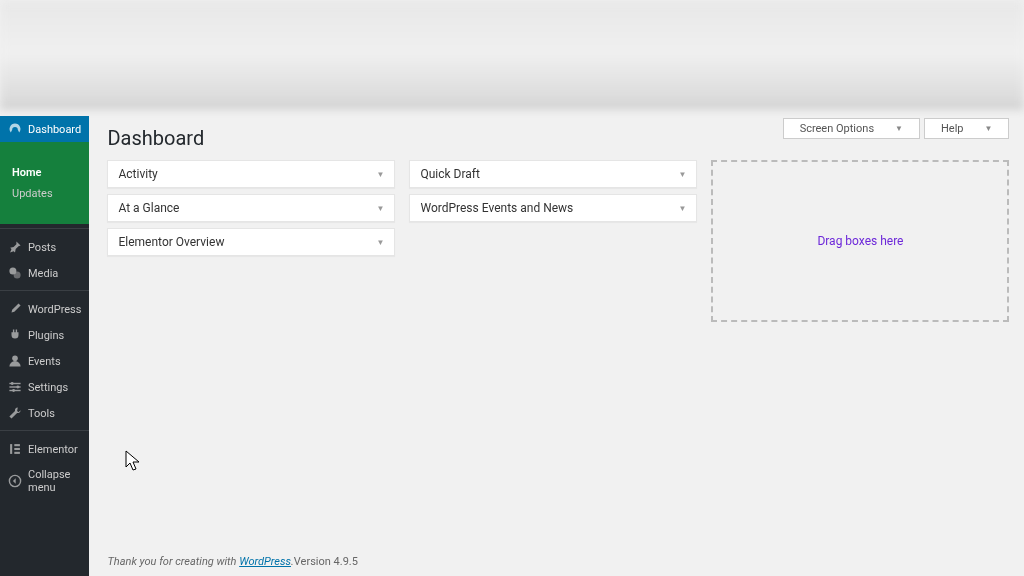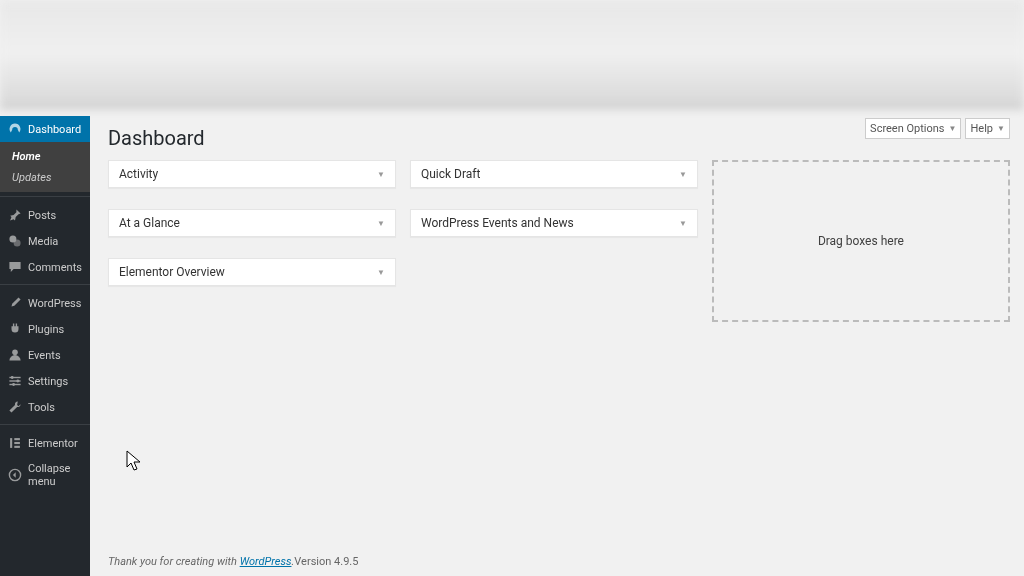--- a/index.html
+++ b/index.html
@@ -3,38 +3,38 @@
 <meta charset="utf-8">
 <style>
 * { margin:0; padding:0; box-sizing:border-box; font-family:-apple-system,BlinkMacSystemFont,"Segoe UI",Roboto,sans-serif; }
 body { width:1024px; height:576px; overflow:hidden; background:#f1f1f1; }
 .browser-top { height:108px; background:linear-gradient(#e8e8e8 0%,#f0f0f0 50%,#d8d8d8 100%); filter:blur(4px); border-bottom:1px solid #888; }
 .admin { position:absolute; top:108px; left:0; right:0; bottom:0; display:flex;margin-top:8px; }
 .sidebar { width:104px; background:#23282d; color:#eee; font-size:11px; display:flex; flex-direction:column; }
 .sidebar .item { display:flex; align-items:center; padding:6px 8px; gap:6px; color:#ccc; cursor:pointer; min-height:24px; }
 .sidebar .item.active { background:#0073aa; color:#fff; position:relative; }
 .sidebar .item.active::after { content:''; position:absolute; right:-8px; top:50%; transform:translateY(-50%); border:8px solid transparent; border-right-color:#f1f1f1; }
-.sidebar .sub { background:#404040; padding:4px 0;font-style:italic; }
+.sidebar .sub { background:#15803d; padding:20px 0; }
 .sidebar .sub .subitem { padding:4px 12px; color:#ccc; cursor:pointer; font-size:11px; }
 .sidebar .sub .subitem.current { color:#fff; font-weight:600; }
 .sidebar .sep { height:6px; border-top:1px solid #3a3f44; margin-top:4px; }
 .icon { width:14px; height:14px; display:inline-flex; align-items:center; justify-content:center; opacity:.7; }
 .icon svg { width:14px; height:14px; fill:currentColor; }
 .main { flex:1; padding:10px 18px 0 18px; position:relative; display:flex; flex-direction:column; }
 .header-row { display:flex; align-items:center; margin-bottom:10px; }
 .page-title { font-size:20px; font-weight:400; color:#23282d; }
 .top-buttons { position:absolute; top:2px; right:18px; display:flex; gap:4px; }
-.top-btn { background:#fff; border:1px solid #ccc; padding:3px 4px; font-size:11px; color:#555; cursor:pointer; display:flex; align-items:center; gap:4px; }
+.top-btn { background:#fff; border:1px solid #ccc; padding:3px 16px; font-size:11px; color:#555; cursor:pointer; display:flex; align-items:center; gap:21px; }
 .top-btn .tri { font-size:8px; color:#888; }
 .widgets { display:flex; gap:14px; align-items:flex-start; }
-.col { display:flex; flex-direction:column; gap:21px; width:288px; }
+.col { display:flex; flex-direction:column; gap:6px; width:288px; }
 .widget { background:#fff; border:1px solid #e5e5e5; box-shadow:0 1px 1px rgba(0,0,0,.04); }
 .widget-head { display:flex; align-items:center; justify-content:space-between; padding:6px 10px; font-size:12px; color:#333; cursor:pointer; }
 .widget-head .tri { font-size:8px; color:#999; }
-.dropzone { width:298px; height:162px; border:2px dashed #bbb; display:flex; align-items:center; justify-content:center; color:#404040; font-size:12px; }
+.dropzone { width:298px; height:162px; border:2px dashed #bbb; display:flex; align-items:center; justify-content:center; color:#6d28d9; font-size:12px; }
 .footer { margin-top:auto; padding:8px 0 8px 0; display:flex; justify-content:flex-start; font-size:11px; color:#666; font-style:italic; }
 .footer a { color:#0073aa; text-decoration:underline; }
 .version { font-style:normal; }
 .cursor { position:absolute; }
 </style>
 </head>
 <body>
 
 <div class="browser-top"></div>
 
@@ -63,28 +63,20 @@
     </div>
     <div class="item">
       <span class="icon">
           <svg viewBox="0 0 20 20">
             <circle cx="7" cy="7" r="5"></circle>
             <circle cx="13" cy="13" r="5" opacity=".6"></circle>
           </svg>
         </span>
       <span>Media</span>
     </div>
-    <div class="item">
-      <span class="icon">
-          <svg viewBox="0 0 20 20">
-            <path d="M2 3h16v10H8l-4 4v-4H2z"></path>
-          </svg>
-        </span>
-      <span>Comments</span>
-    </div>
     <div class="sep"></div>
     <div class="item">
       <span class="icon">
           <svg viewBox="0 0 20 20">
             <path d="M15 2l3 3-9 9-4 1 1-4z"></path>
           </svg>
         </span>
       <span>WordPress</span>
     </div>
     <div class="item">

